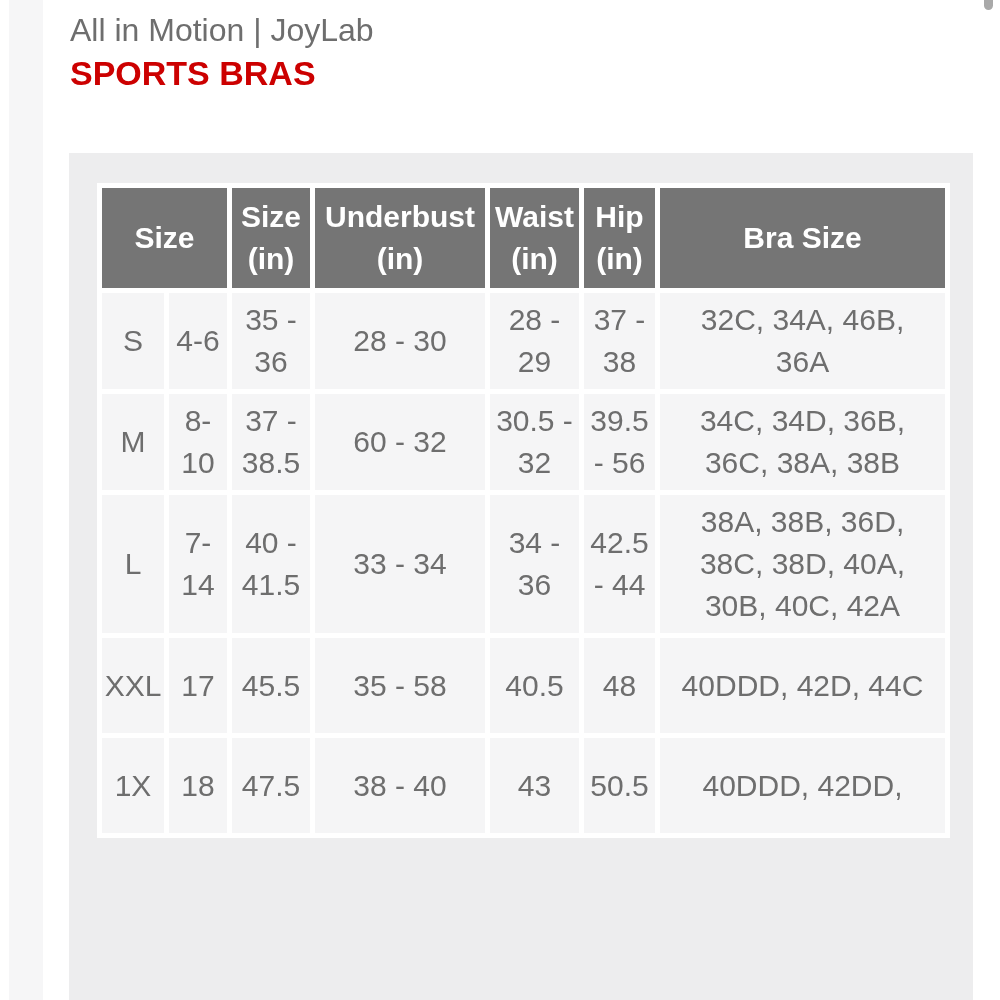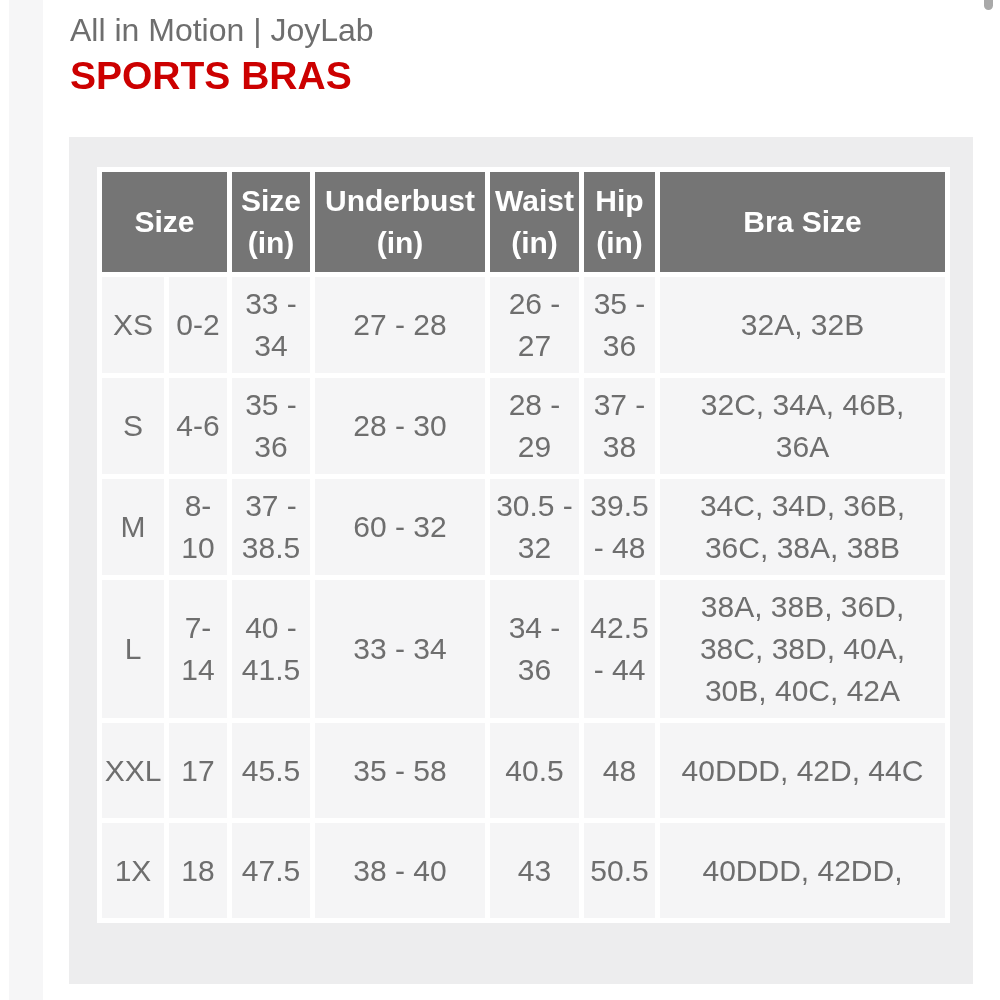--- a/index.html
+++ b/index.html
@@ -26,28 +26,28 @@
   .brand-line {
     position: absolute;
     left: 70px; top: 12px;
     font-size: 32px;
     color: #6e6e6e;
     white-space: nowrap;
   }
   .page-title {
     position: absolute;
     left: 70px; top: 54px;
-    font-size: 39px;
+    font-size: 34px;
     font-weight: bold;
     color: #cc0000;
     white-space: nowrap;
   }
   .chart-container {
     position: absolute;
-    left: 69px; top: 137px;
+    left: 69px; top: 153px;
     width: 904px; height: 847px;
     background: #ededee;
     padding: 30px 0 0 28px;
   }
   table.size-chart {
     border-collapse: separate;
     border-spacing: 5px;
     background: #ffffff;
     table-layout: fixed;
     width: 853px;
@@ -107,44 +107,35 @@
         <th colspan="2">Size</th>
         <th>Size (in)</th>
         <th>Underbust (in)</th>
         <th>Waist (in)</th>
         <th>Hip (in)</th>
         <th>Bra Size</th>
       </tr>
     </thead>
     <tbody id="rows">
         <tr>
-          <td class="c0">XS</td>
-          <td class="c1">0-2</td>
-          <td class="c2">33 - 34</td>
-          <td class="c3">27 - 28</td>
-          <td class="c4">26 - 27</td>
-          <td class="c5">35 - 36</td>
-          <td class="c6">32A, 32B</td>
-        </tr>
-        <tr>
           <td class="c0">S</td>
           <td class="c1">4-6</td>
           <td class="c2">35 - 36</td>
           <td class="c3">28 - 30</td>
           <td class="c4">28 - 29</td>
           <td class="c5">37 - 38</td>
           <td class="c6">32C, 34A, 46B, 36A</td>
         </tr>
         <tr>
           <td class="c0">M</td>
           <td class="c1">8-10</td>
           <td class="c2">37 - 38.5</td>
           <td class="c3">60 - 32</td>
           <td class="c4">30.5 - 32</td>
-          <td class="c5">39.5 - 48</td>
+          <td class="c5">39.5 - 56</td>
           <td class="c6">34C, 34D, 36B, 36C, 38A, 38B</td>
         </tr>
         <tr>
           <td class="c0">L</td>
           <td class="c1">7-14</td>
           <td class="c2">40 - 41.5</td>
           <td class="c3">33 - 34</td>
           <td class="c4">34 - 36</td>
           <td class="c5">42.5 - 44</td>
           <td class="c6">38A, 38B, 36D, 38C, 38D, 40A, 30B, 40C, 42A</td>

